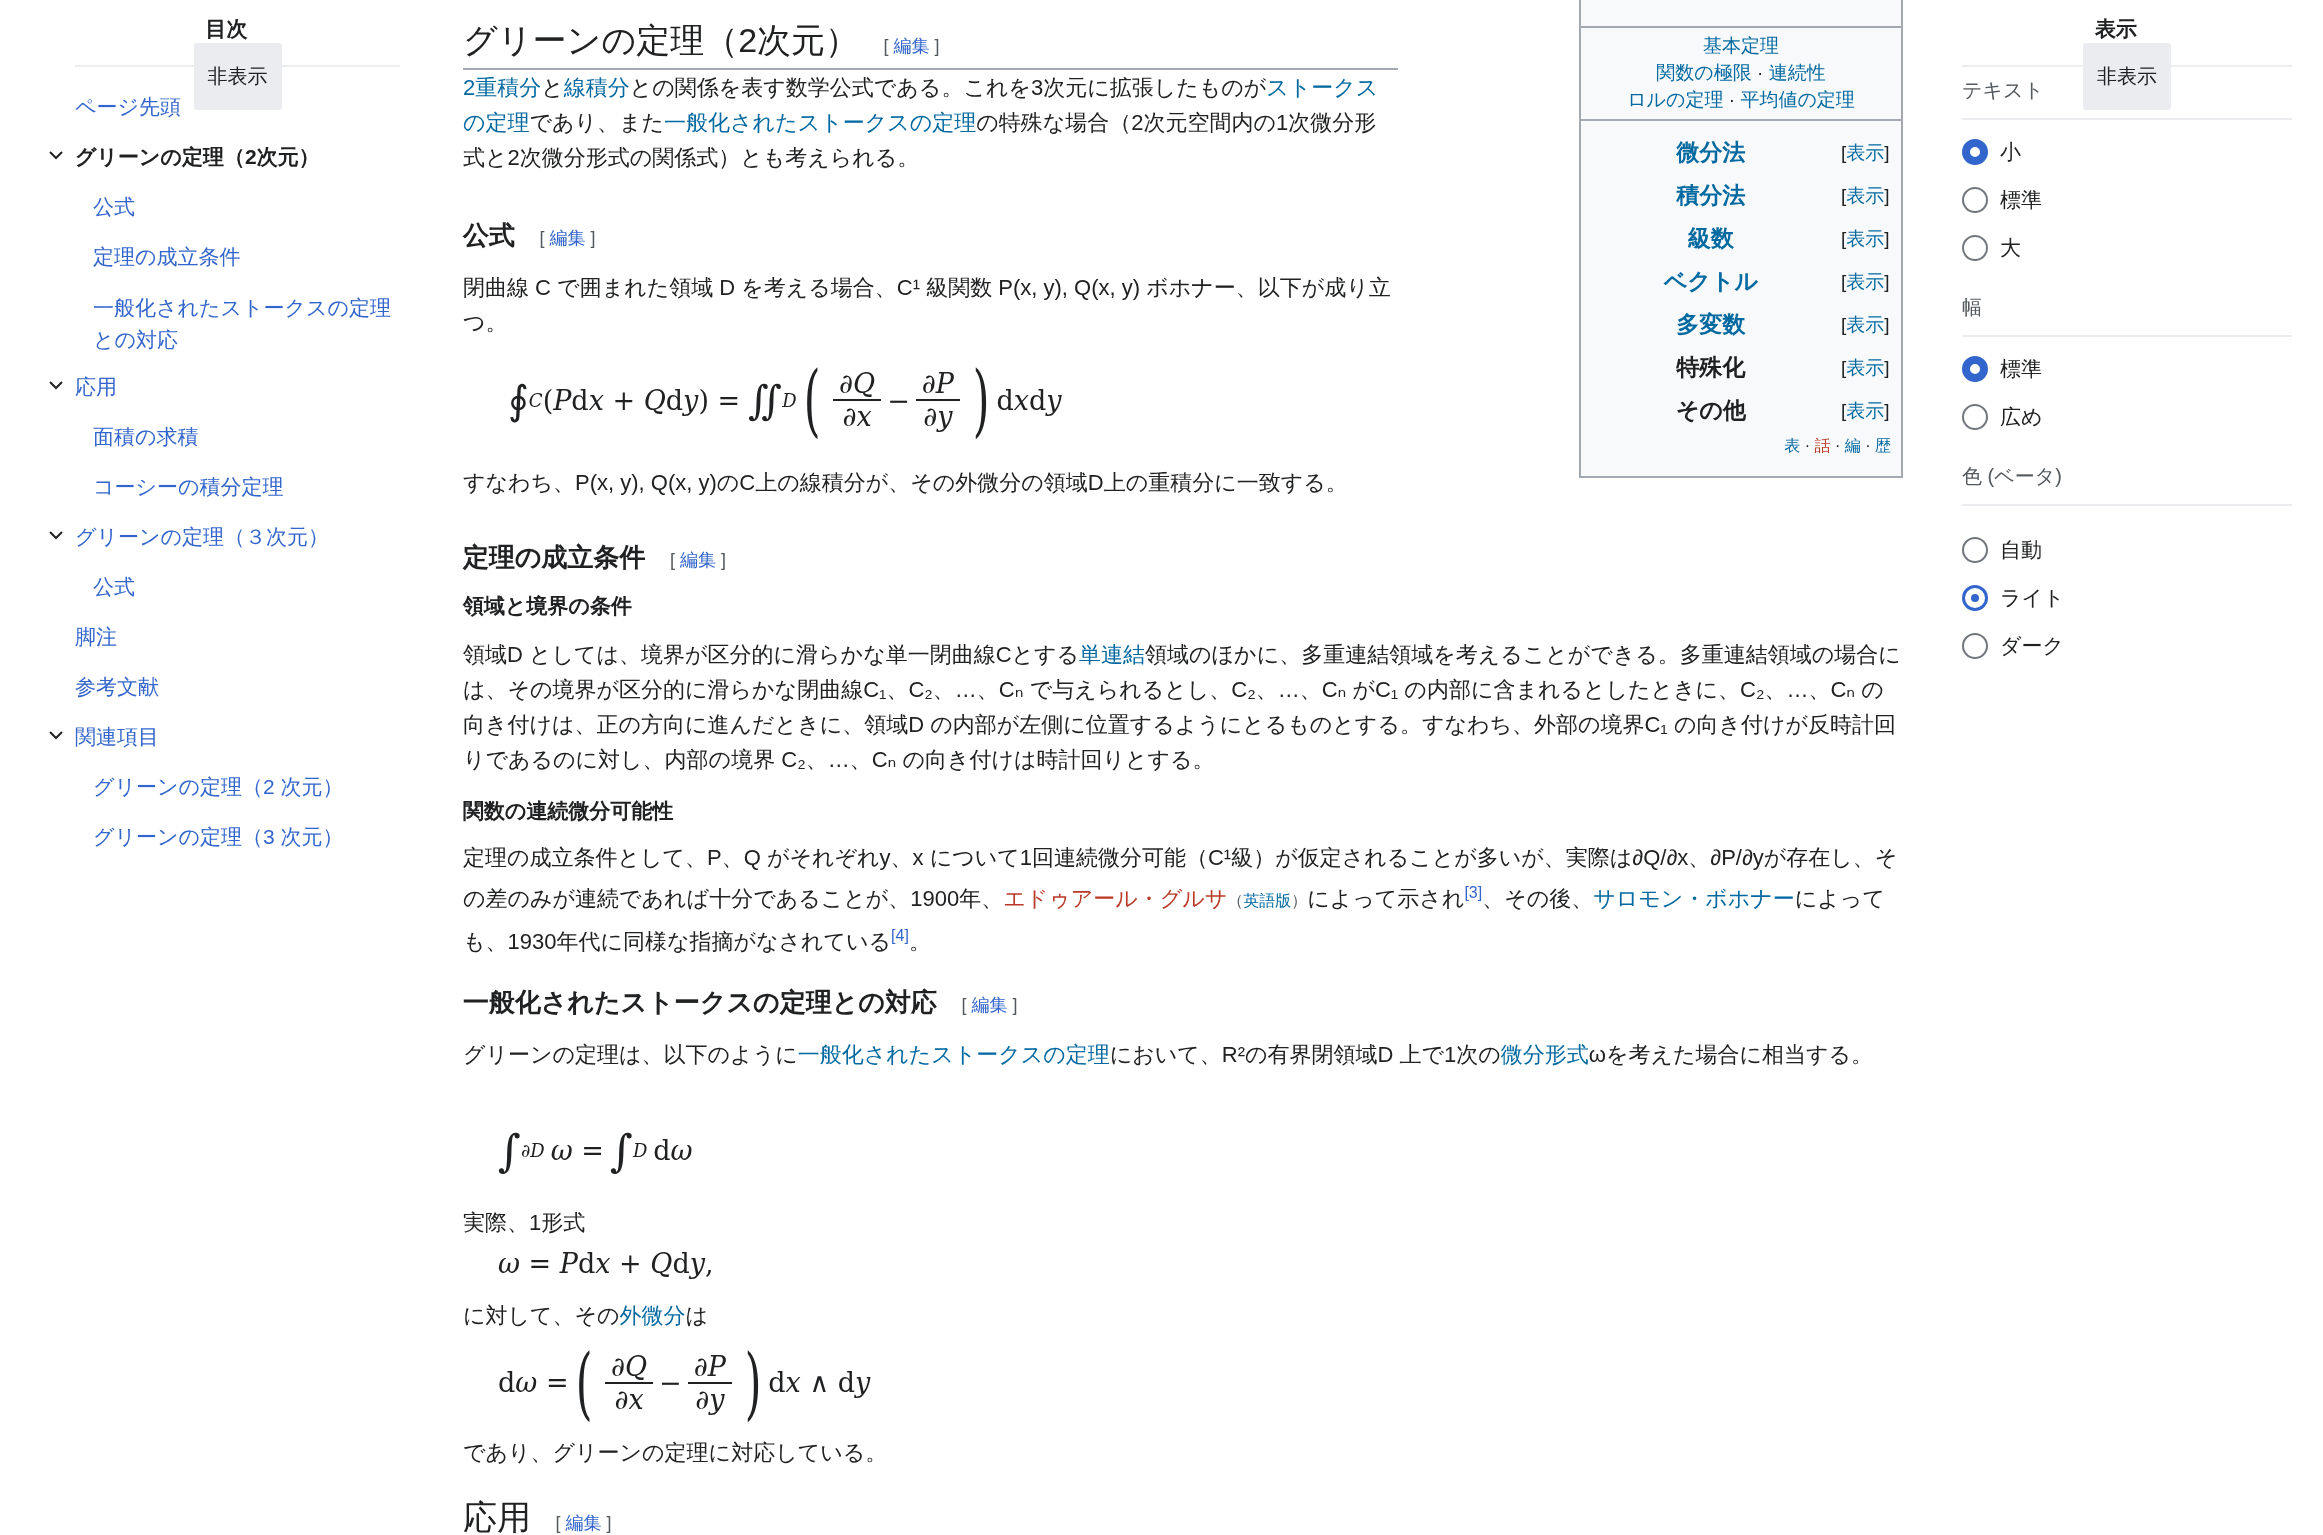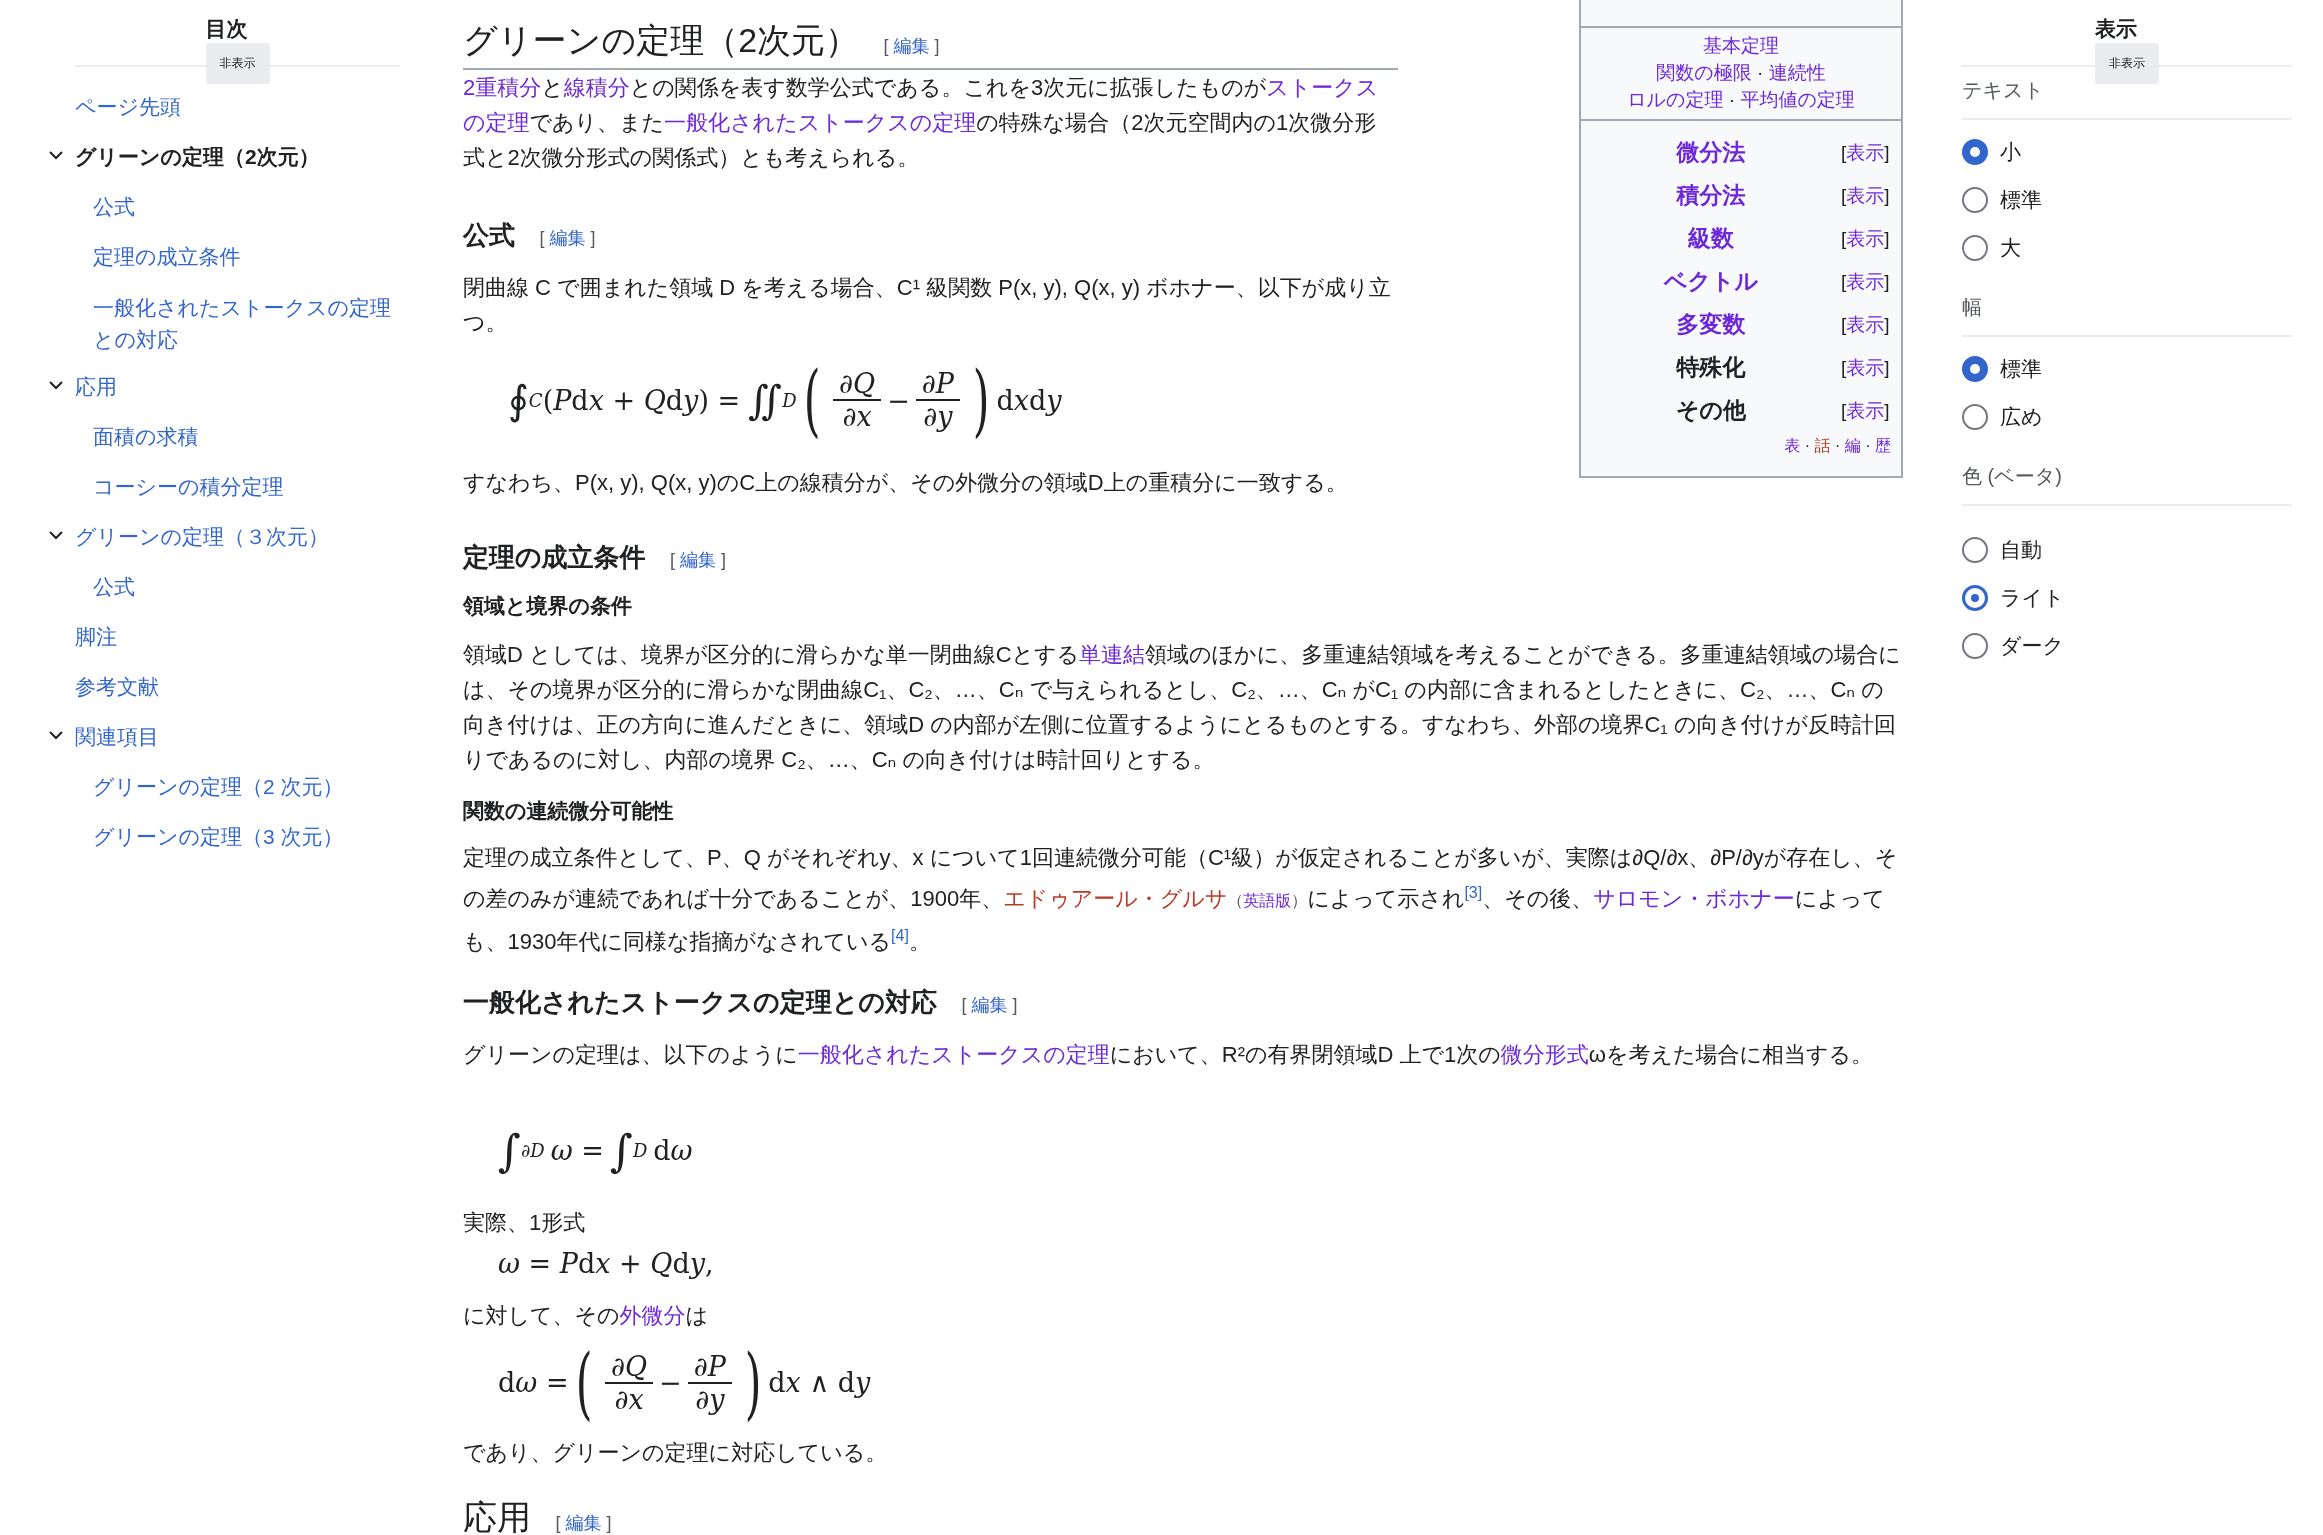--- a/index.html
+++ b/index.html
@@ -1,24 +1,24 @@
 <!DOCTYPE html>
 <html><head>
 <meta charset="utf-8">
 <style>
   html, body { margin:0; padding:0; }
   body { width:2323px; height:1535px; overflow:hidden; background:#fff; color:#202122;
          font-family:"Liberation Sans","DejaVu Sans",sans-serif; position:relative; }
-  a, .link { color:#6d28d9; text-decoration:none; cursor:pointer; }
+  a, .link { color:#0369a1; text-decoration:none; cursor:pointer; }
   .red { color:#ba3a28; }
   
   #toc { position:absolute; left:75px; top:15px; width:325px; }
   .panel-head { display:flex; align-items:center; height:40px; border-bottom:2px solid #eaecf0; padding-bottom:10px;flex-direction:column; }
   .panel-title { font-weight:bold; font-size:21px; margin-right:22px; }
-  .hide-btn { background:#eaecf0; border-radius:3px; font-size:12px; padding:12px 14px; color:#202122; }
+  .hide-btn { background:#eaecf0; border-radius:3px; font-size:20px; padding:20px 14px; color:#202122; }
   .toc-item { position:relative; font-size:21px; line-height:30px; color:#3366cc; }
   .toc-l1 { padding-left:0; }
   .toc-l2 { padding-left:18px; }
   .toc-chev { position:absolute; left:-28px; top:0; width:18px; height:18px; }
   .toc-active { color:#202122; font-weight:bold; }
   
   #main { position:absolute; left:463px; top:0; width:1440px; }
   h2.sec { font-weight:normal; font-size:34px; margin:0; font-family:"Liberation Sans","DejaVu Sans",sans-serif; }
   .editsec { font-size:18px; color:#54595d; margin-left:20px; }
   .editsec .link { color:#3366cc; }

